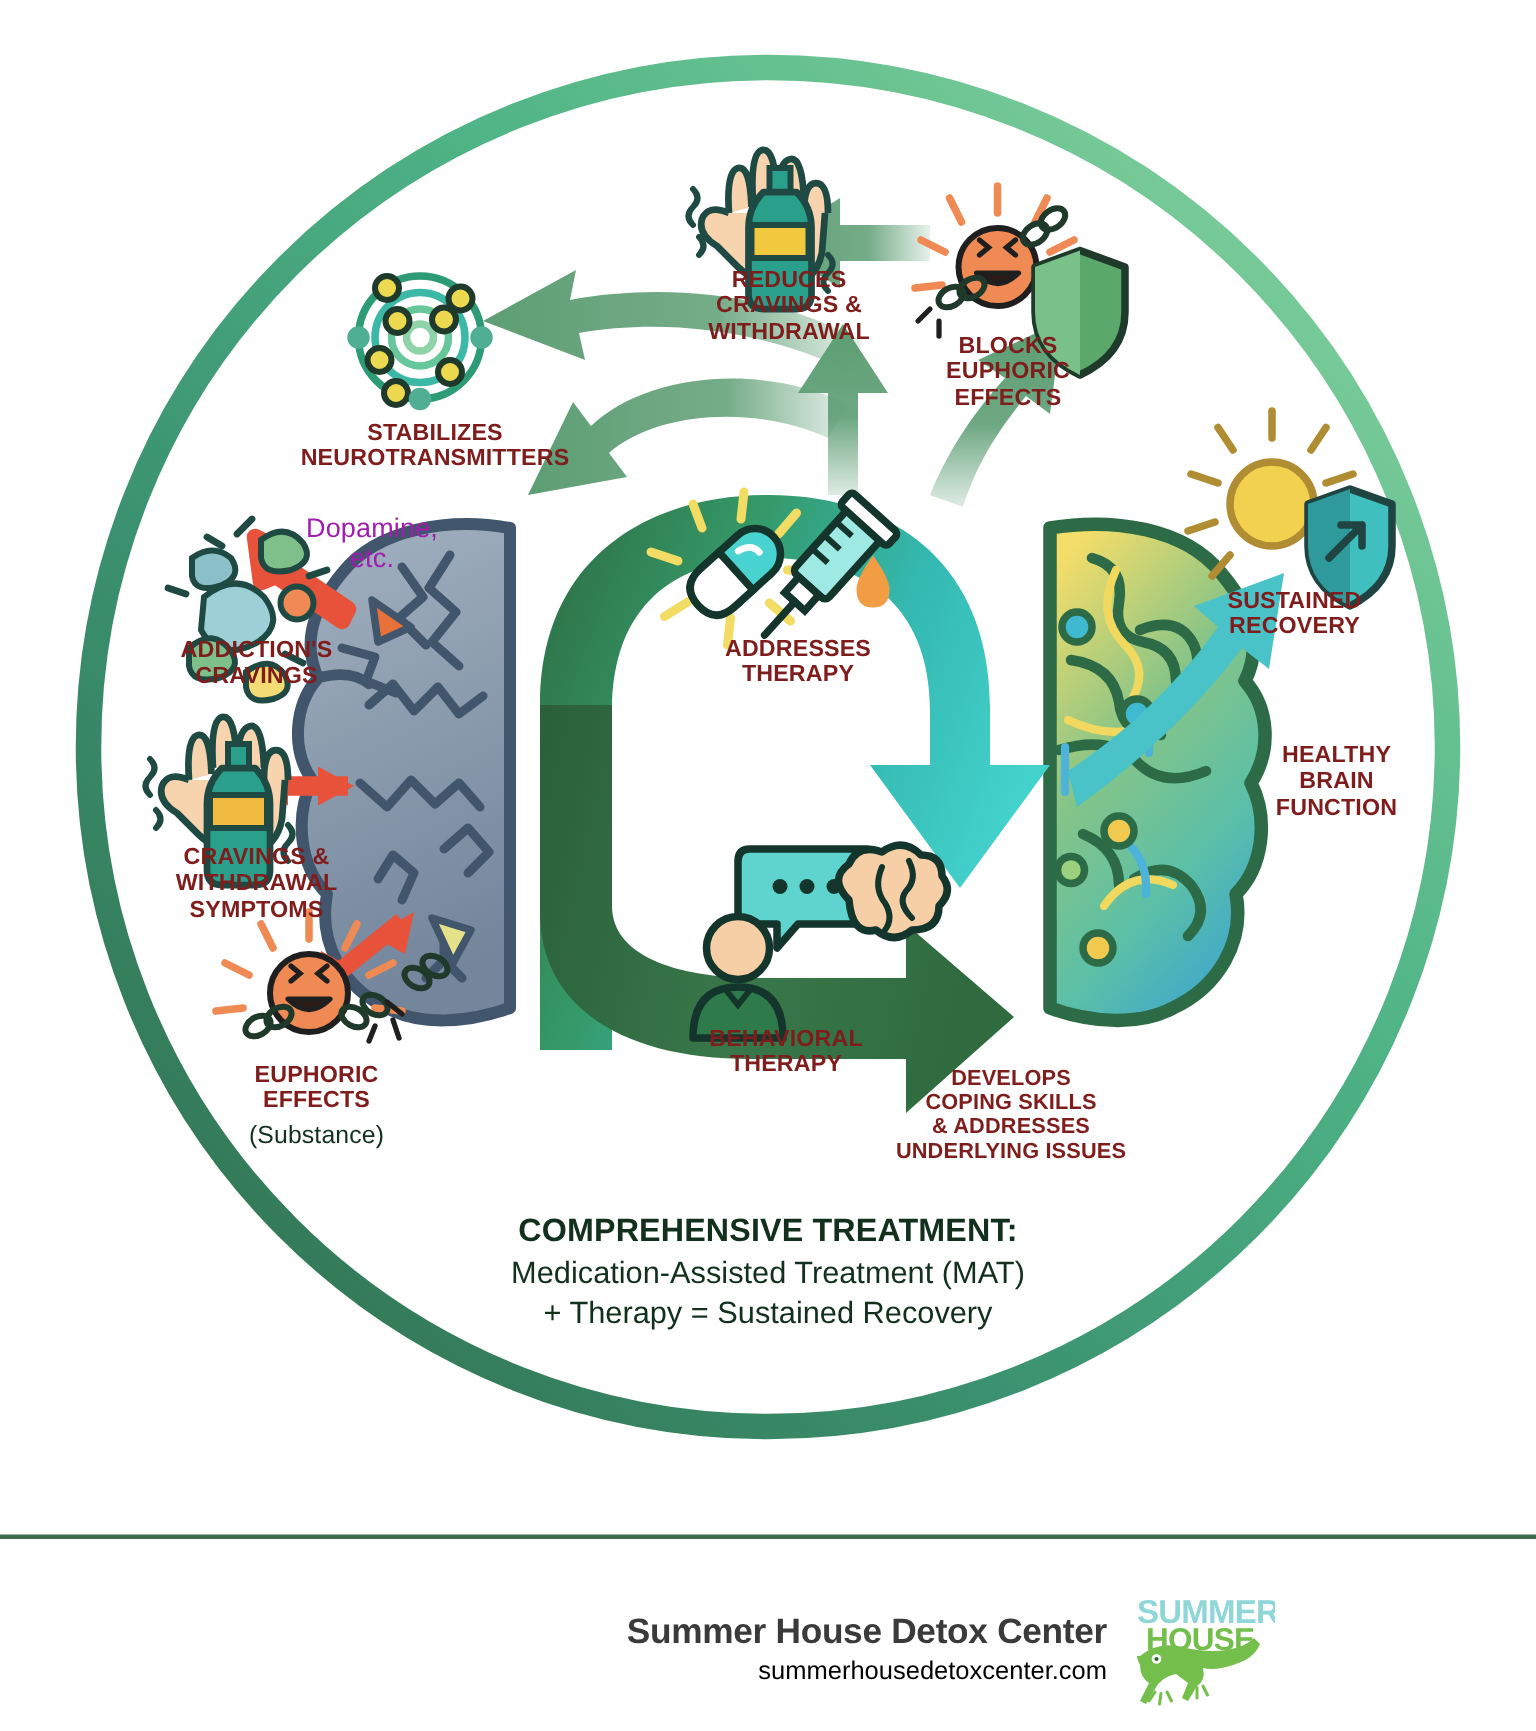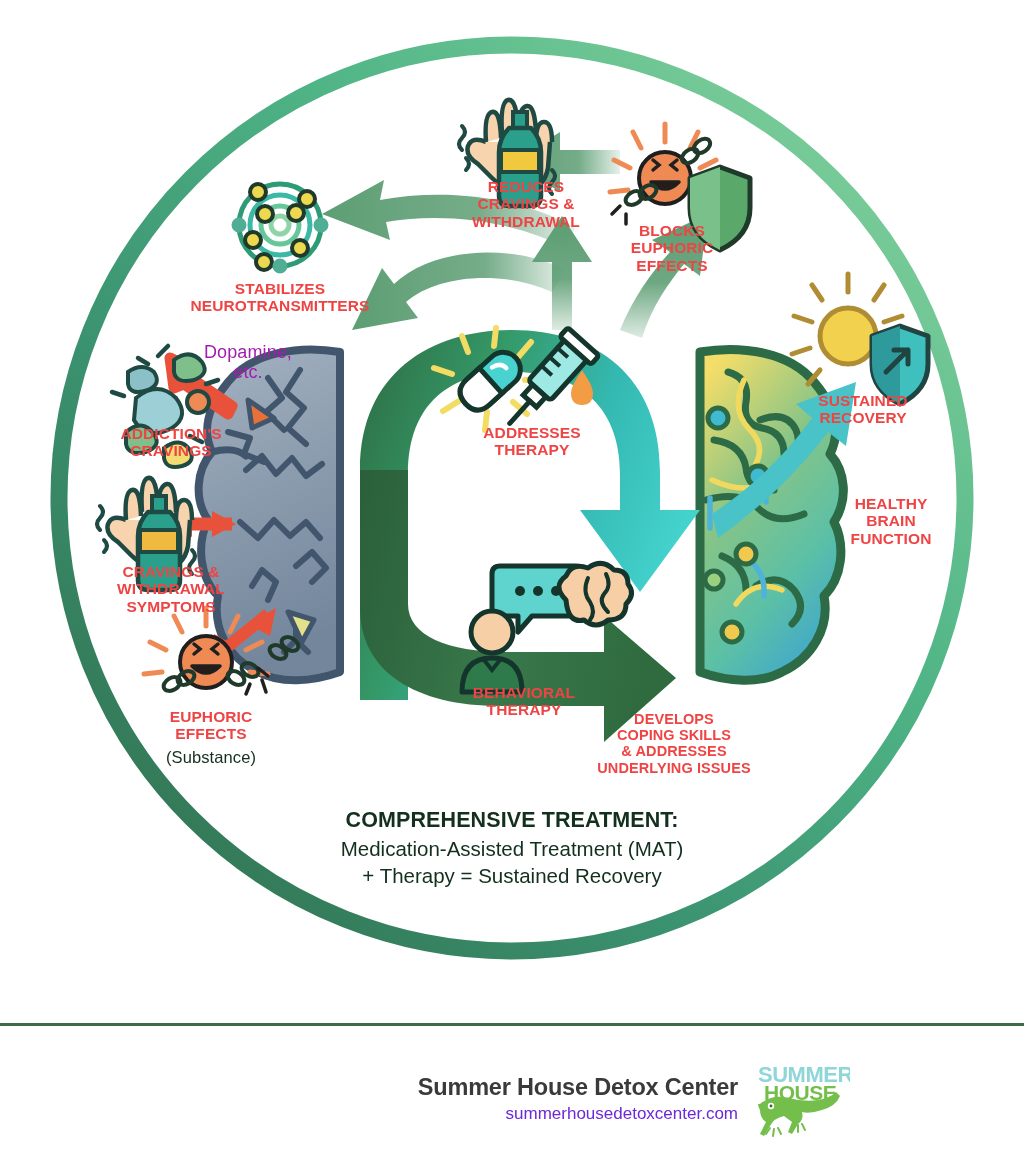--- a/index.html
+++ b/index.html
@@ -12,21 +12,21 @@
   }
   #infographic {
     position: absolute;
     left: 0; top: 0;
     width: 1024px; height: 1012px;
   }
   .lbl {
     position: absolute;
     text-align: center;
     font-weight: bold;
-    color: #ef4444;
+    color: #7f1d1d;
     line-height: 1.12;
     letter-spacing: .1px;
     white-space: pre-line;
   }
   .lbl.small { font-size: 14.5px; }
   .lbl.med   { font-size: 15.5px; }
   .lbl.plain { font-weight: normal; font-size: 18px; color: #a21caf; }
   .lbl.sub   { font-weight: normal; font-size: 16.5px; color: #12301d; }
 
   
@@ -43,21 +43,21 @@
   #footer-inner {
     position: absolute; right: 22px; top: 44px;
     display: flex; align-items: center; gap: 16px;
   }
   #footer-text { text-align: right; }
   #brand-name {
     font-size: 23.5px; font-weight: bold; color: #3a3a3a;
     letter-spacing: -.2px; line-height: 1.15;
   }
   #brand-url {
-    font-size: 17px; color: #6d28d9; margin-top: 3px; line-height: 1.15;
+    font-size: 17px; color: #000000; margin-top: 3px; line-height: 1.15;
   }
   #brand-logo { width: 96px; height: 86px; flex: 0 0 auto; }
 </style>
 </head>
 <body>
 
 <div id="infographic">
 
   <svg viewBox="0 0 1024 1012" width="1024" height="1012">
     <defs>
@@ -440,21 +440,21 @@
 CRAVINGS</div>
 
   <div class="lbl med" style="left:62px; top:563px; width:218px;">CRAVINGS &amp;
 WITHDRAWAL
 SYMPTOMS</div>
 
   <div class="lbl med" style="left:128px; top:708px; width:166px;">EUPHORIC
 EFFECTS</div>
   <div class="lbl sub" style="left:128px; top:748px; width:166px;text-align:center;">(Substance)</div>
 
-  <div class="lbl med" style="left:164px; top:280px; width:232px;">STABILIZES
+  <div class="lbl med" style="left:174px; top:280px; width:232px;">STABILIZES
 NEUROTRANSMITTERS</div>
 
   <div class="lbl med" style="left:440px; top:178px; width:172px;">REDUCES
 CRAVINGS &amp;
 WITHDRAWAL</div>
 
   <div class="lbl med" style="left:604px; top:222px; width:136px;">BLOCKS
 EUPHORIC
 EFFECTS</div>
 

